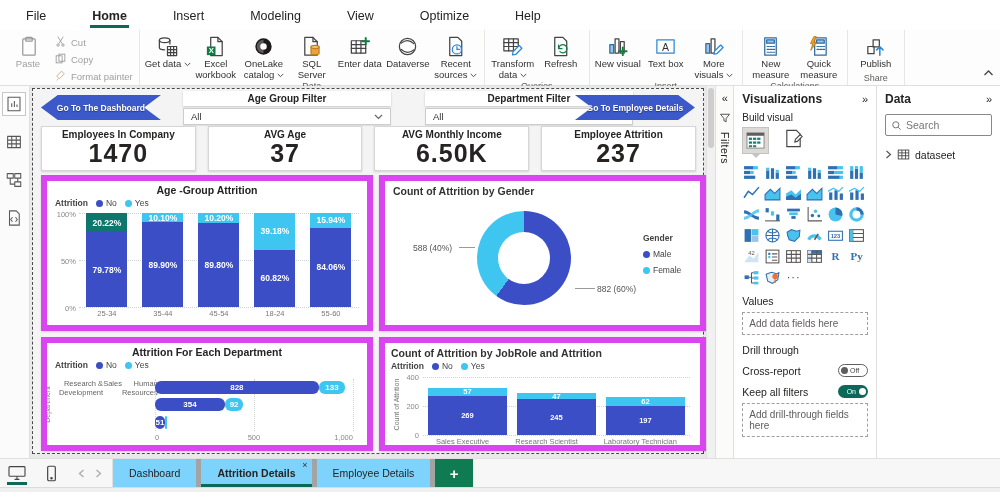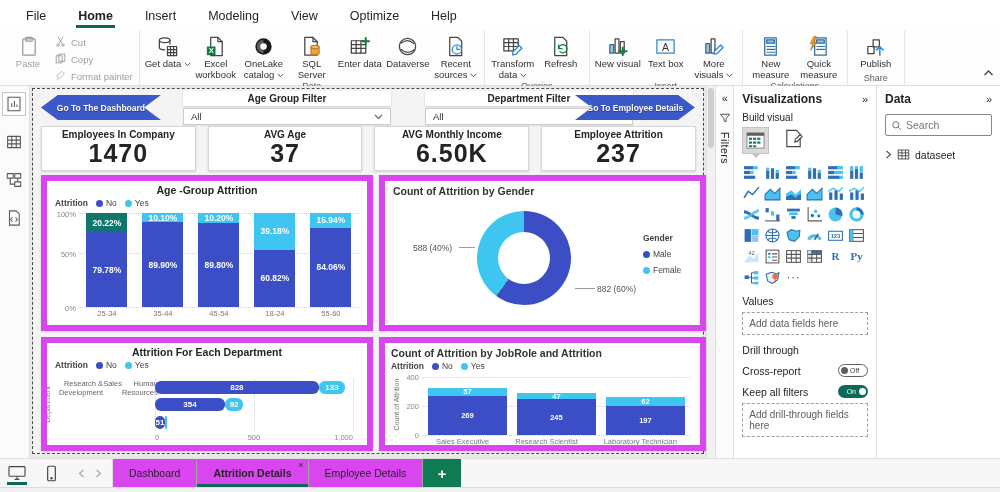--- a/index.html
+++ b/index.html
@@ -1,21 +1,21 @@
 <!DOCTYPE html>
 <html><head>
 <meta charset="utf-8">
 <style>
   * { margin:0; padding:0; box-sizing:border-box; }
   html,body { width:1000px; height:492px; overflow:hidden; background:#fff;
     font-family:"Liberation Sans","DejaVu Sans",sans-serif; color:#252423; }
   #app { position:relative; width:1000px; height:492px; }
 
   
-  .tabsrow { height:30px; display:flex; align-items:center; padding-left:10px; gap:0; background:#fff; }
+  .tabsrow { height:30px; display:flex; align-items:center; padding-left:10px; gap:14px; background:#fff; }
   .rtab { font-size:12.5px; padding:6px 16px 5px; color:#252423; cursor:default; position:relative; }
   .rtab.active { font-weight:700; }
   .rtab.active::after { content:""; position:absolute; left:14px; right:14px; bottom:0; height:3px; background:#0c695a; }
 
   
   .ribbon { height:56px; display:flex; align-items:stretch; background:#fdfdfd; border-bottom:1px solid #e1dfdd; position:relative; }
   .rgroup { display:flex; flex-direction:column; border-right:1px solid #e8e6e3; padding:2px 4px 0; }
   .rgroup-items { flex:1; display:flex; align-items:flex-start; }
   .rgroup-label { font-size:9px; color:#605e5c; text-align:center; padding:1px 0 2px; }
   .rbig { width:48px; display:flex; flex-direction:column; align-items:center; text-align:center;
@@ -140,21 +140,21 @@
   .search { margin-top:8px; height:22px; border:1px solid #8a8886; border-radius:2px; display:flex; align-items:center; padding:0 5px; gap:4px; background:#fff; }
   .search input { border:none; outline:none; width:80px; font-size:10.5px; font-family:inherit; color:#333; background:transparent; }
   .treeitem { display:flex; align-items:center; gap:5px; margin-top:12px; font-size:10.5px; }
   .treechev { font-size:9px; color:#555; }
 
   
   .bottombar { height:29px; background:#f7f7f7; border-top:1px solid #e1dfdd; display:flex; align-items:stretch; }
   .viewbtn { width:34px; display:flex; align-items:center; justify-content:center; position:relative; }
   .viewbtn.selected::after { content:""; position:absolute; left:7px; right:7px; bottom:2px; height:3px; background:#0c695a; }
   .navarrs { display:flex; align-items:center; gap:10px; padding:0 10px; }
-  .ptab { display:flex; align-items:center; padding:0 16px; font-size:10.5px; background:#d946ef; border-right:1px solid #a3a3a3; position:relative; }
+  .ptab { display:flex; align-items:center; padding:0 16px; font-size:10.5px; background:#7dd3fc; border-right:5px solid #a3a3a3; position:relative; }
   .ptab.first { border-left:1px solid #e0e0e0; }
   .ptab.active { font-weight:700; }
   .ptab.active::after { content:""; position:absolute; left:0; right:0; bottom:0; height:3px; background:#0c695a; }
   .ptab .close { position:absolute; top:1px; right:4px; font-size:9px; font-weight:400; color:#333; }
   .plustab { width:38px; background:#0f7b52; color:#fff; display:flex; align-items:center; justify-content:center; font-size:15px; font-weight:700; }
   .statusstrip { height:6px; background:#f0f0f0; border-top:1px solid #dcdcdc; }
 </style>
 </head>
 <body>
 
@@ -488,21 +488,21 @@
               </span>
               <span class="litem">
                 <span class="ldot" style="background: rgb(62, 197, 240);"></span>
                 <span>Yes</span>
               </span>
             </div>
             <div class="age-plot">
               <div class="gline" style="top: 94px;">
                 <div class="gline-label">0%</div>
               </div>
-              <div class="gline" style="top: 40px;">
+              <div class="gline" style="top: 47px;">
                 <div class="gline-label">50%</div>
               </div>
               <div class="gline" style="top: 0px;">
                 <div class="gline-label">100%</div>
               </div>
               <div class="age-bars">
                 <div class="age-bar">
                   <div class="seg" style="height: 20.22%; background: #0f766e;">20.22%</div>
                   <div class="seg" style="flex: 1 1 0%; background: rgb(59, 78, 197);">79.78%</div>
                 </div>

